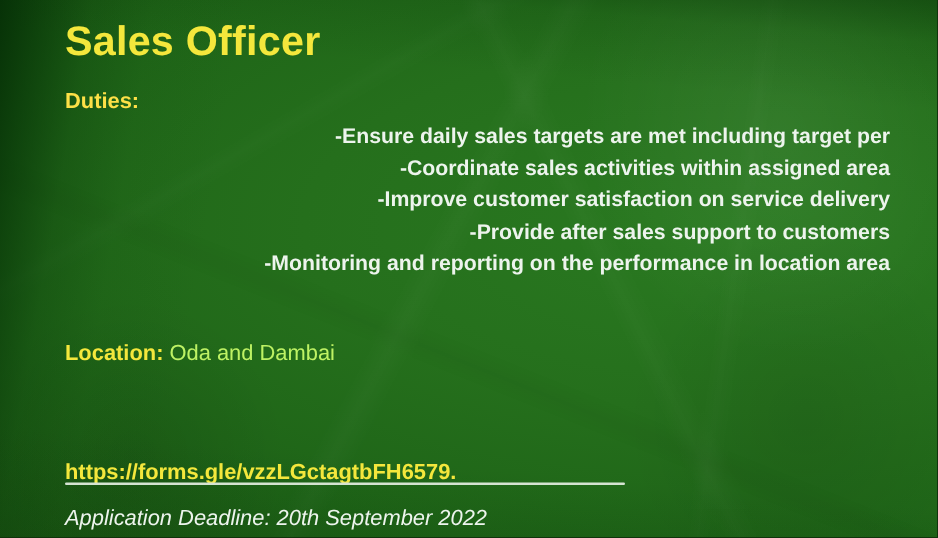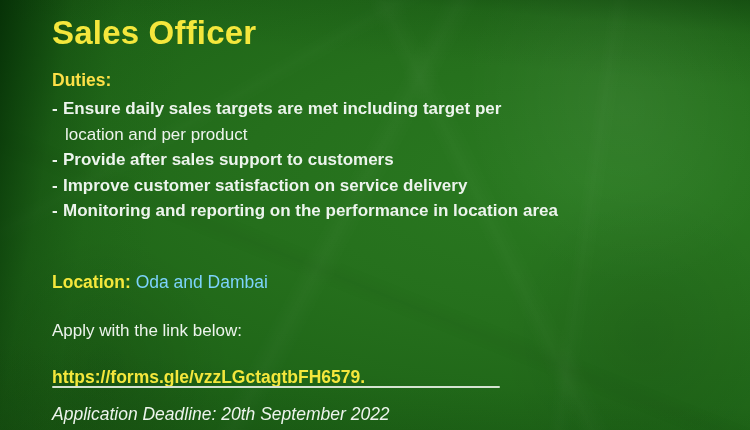--- a/index.html
+++ b/index.html
@@ -79,20 +79,21 @@
     width: 44%; height: 78%;
     border-radius: 50%;
     background: radial-gradient(closest-side, rgba(0,0,0,0.10), rgba(0,0,0,0.0) 76%);
   }
 
   
   .content {
     position: absolute;
     inset: 0;
     padding: 0;
+    text-align: right;
   }
 
   .title {
     position: absolute;
     left: 52px;
     top: 14px;
     font-size: 33px;
     font-weight: bold;
     color: #f4e73c;
     letter-spacing: 0.2px;
@@ -148,21 +149,21 @@
     font-size: 17.5px;
     line-height: 1.25;
     white-space: nowrap;
   }
   .location-label {
     color: #f4e73c;
     font-weight: bold;
     margin-top: 37px;
   }
   .location-value {
-    color: #7dd3fc;
+    color: #bef264;
     font-weight: normal;
   }
 
   .apply-text {
     position: absolute;
     left: 52px;
     top: 320px;
     font-size: 17px;
     color: #edf4ed;
     line-height: 1.25;
@@ -220,43 +221,44 @@
 
     <div class="title">Sales Officer</div>
 
     <div class="duties-heading">Duties:</div>
 
     <ul class="duties-list">
 
       <li class="duty-item">
         <span class="dash">-</span><span>Ensure daily sales targets are met including target per</span>
       </li>
-      <li class="duty-cont">location and per product</li>
-
+
+      <li class="duty-item">
+        <span class="dash">-</span><span>Coordinate sales activities within assigned area</span>
+      </li>
+
+      <li class="duty-item">
+        <span class="dash">-</span><span>Improve customer satisfaction on service delivery</span>
+      </li>
 
       <li class="duty-item">
         <span class="dash">-</span><span>Provide after sales support to customers</span>
-      </li>
-
-      <li class="duty-item">
-        <span class="dash">-</span><span>Improve customer satisfaction on service delivery</span>
       </li>
 
       <li class="duty-item">
         <span class="dash">-</span><span>Monitoring and reporting on the performance in location area</span>
       </li>
 
     </ul>
 
     <div class="location-line">
       <span class="location-label">Location:</span>
       <span class="location-value">Oda and Dambai</span>
     </div>
 
-    <div class="apply-text">Apply with the link below:</div>
 
     <a class="apply-link" href="#">https://forms.gle/vzzLGctagtbFH6579.</a>
 
     <div class="divider"></div>
 
     <div class="deadline">Application Deadline: 20th September 2022</div>
 
   </div>
 </div>
 

